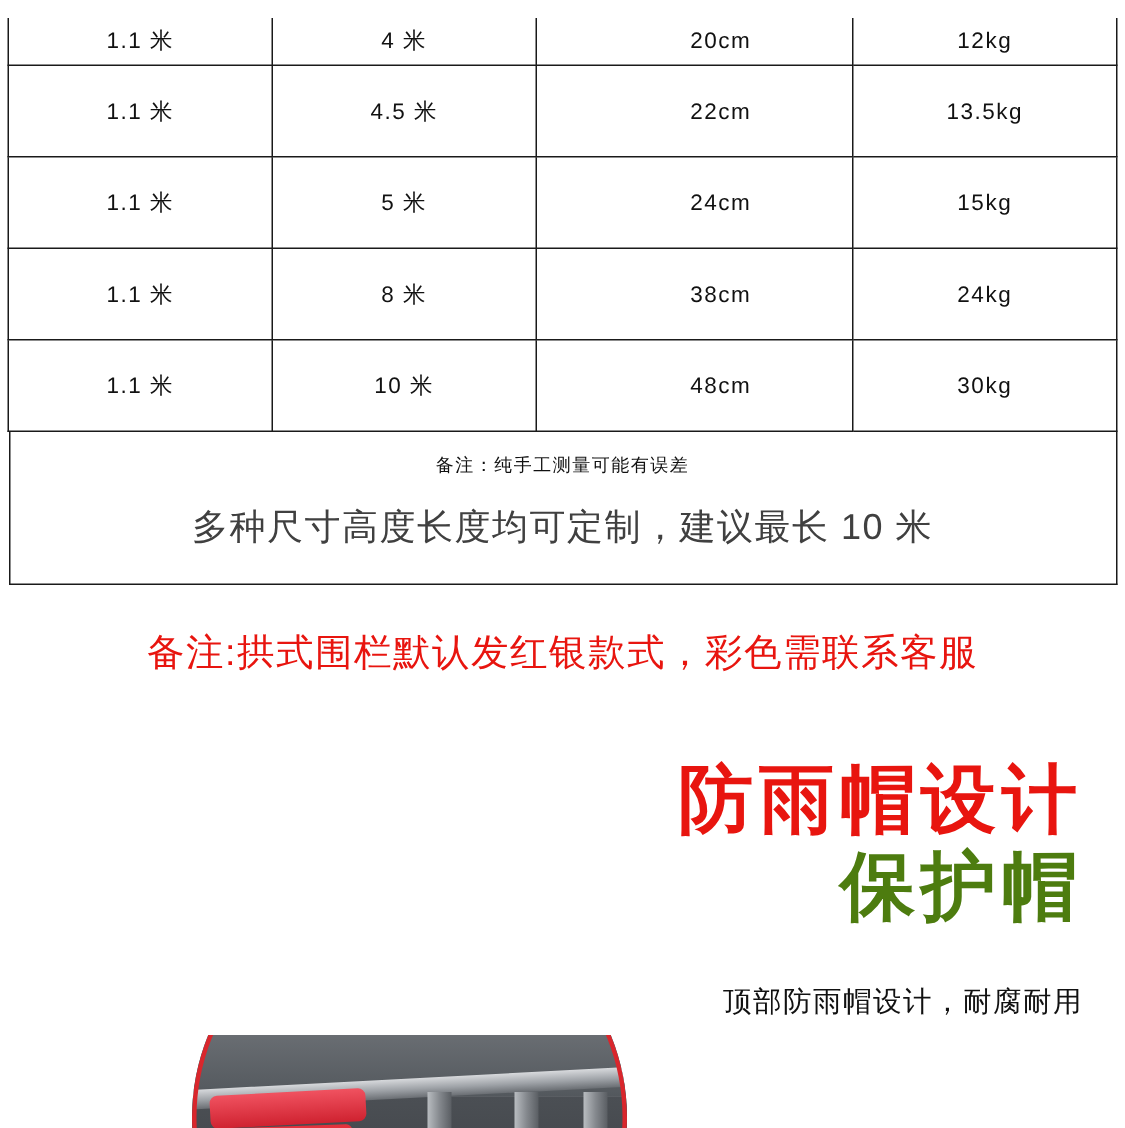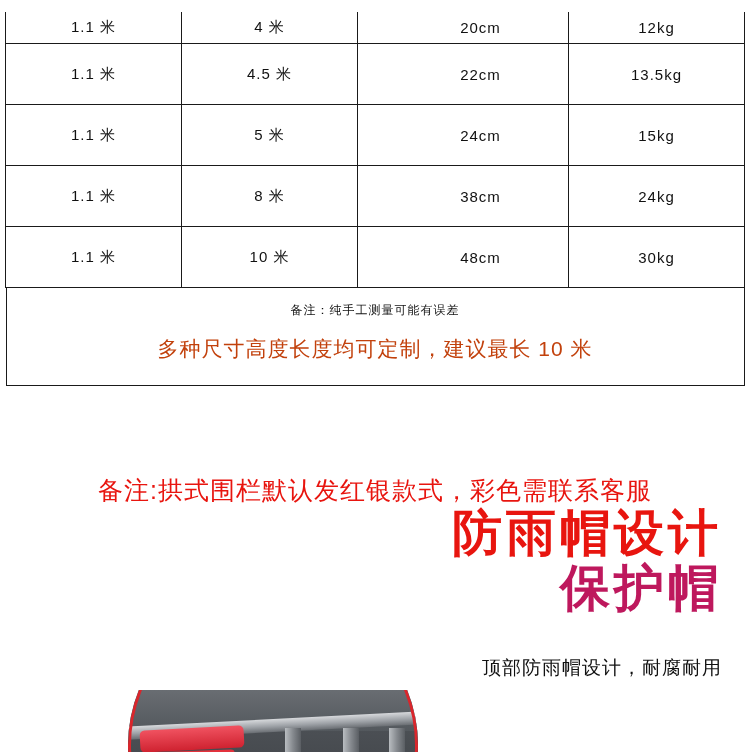--- a/index.html
+++ b/index.html
@@ -53,29 +53,29 @@
     padding: 14px 0 22px 0;
   }
   .note-line-1 {
     font-size: 12px;
     color: #111111;
     text-align: center;
     letter-spacing: 1px;
     margin-bottom: 16px;
   }
   .note-line-2 {
-    font-size: 21px;
-    color: #c2410c;
+    font-size: 24px;
+    color: #404040;
     text-align: center;
     letter-spacing: 1px;
   }
 
   
   .red-remark {
-    margin-top: 88px;
+    margin-top: 28px;
     text-align: center;
     color: #e8150f;
     font-size: 25px;
     letter-spacing: 1px;
     font-family: "Liberation Sans", sans-serif;
   }
 
   
   .headline {
     position: absolute;
@@ -85,27 +85,26 @@
   }
   .headline .hl1 {
     color: #e8150f;
     font-size: 50px;
     font-weight: bold;
     letter-spacing: 4px;
     line-height: 1.15;
     white-space: nowrap;
   }
   .headline .hl2 {
-    color: #be185d;
+    color: #4d7c0f;
     font-size: 50px;
     font-weight: bold;
     letter-spacing: 4px;
     line-height: 1.15;
     white-space: nowrap;
-    font-family: Liberation Mono, monospace;
   }
   .subline {
     position: absolute;
     right: 28px;
     top: 655px;
     color: #111111;
     font-size: 19px;
     letter-spacing: 1px;
     white-space: nowrap;
     text-align: right;

